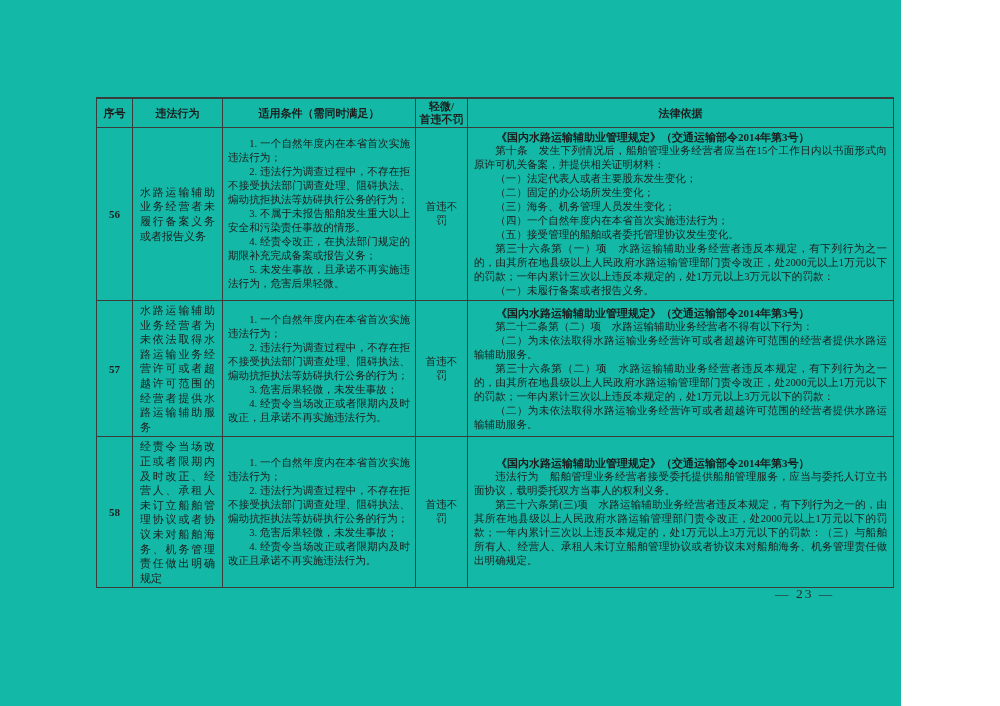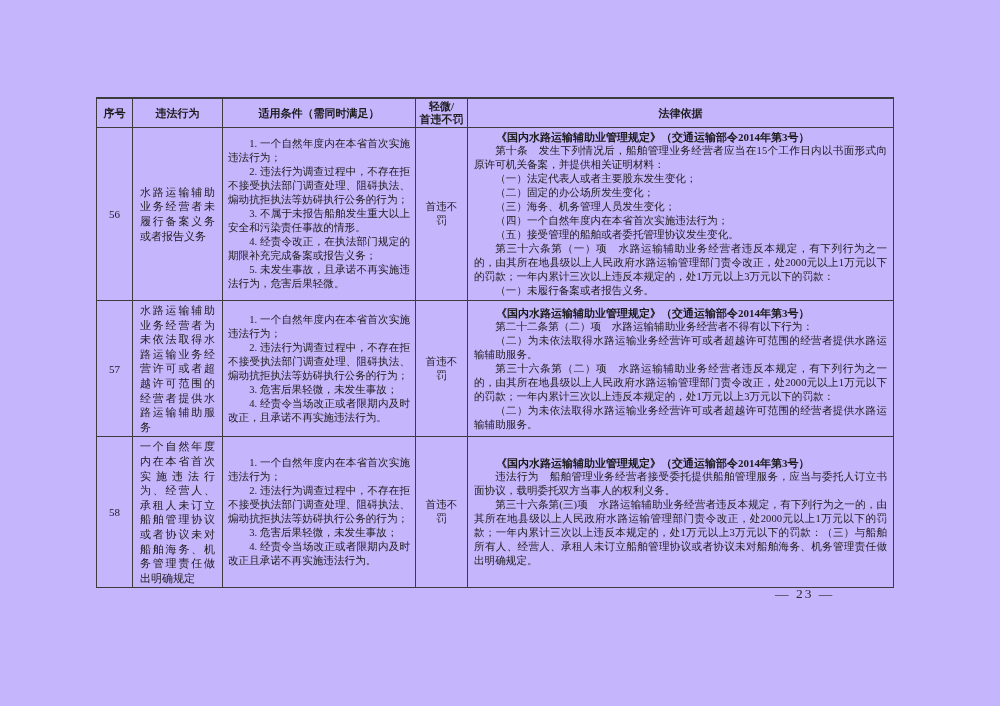--- a/index.html
+++ b/index.html
@@ -5,22 +5,22 @@
   * { box-sizing: border-box; }
   html, body { margin: 0; padding: 0; }
   body {
     width: 1000px; height: 706px;
     background: #ffffff;
     font-family: "Liberation Serif", "DejaVu Serif", serif;
     color: #1c1c1c;
   }
   .page {
     position: relative;
-    width: 1000px; height: 706px;
-    background: #c4b5fd;
+    width: 901px; height: 706px;
+    background: #14b8a6;
     overflow: hidden;
   }
   table.doc-table {
     position: absolute;
     left: 96px; top: 97px;
     width: 797px;
     border-collapse: collapse;
     table-layout: fixed;
     border: 1px solid #3c3c3c;
     border-top-width: 2px;
@@ -35,20 +35,21 @@
     font-weight: bold;
     font-size: 11px;
     line-height: 13px;
     text-align: center;
     height: 25px;
     padding: 1px 2px;
   }
   td.cell-index {
     text-align: center;
     font-size: 11px;
+    font-weight: bold;
   }
   td.cell-violation {
     padding: 2px 7px;
     font-size: 11px;
     line-height: 14.6px;
     text-align: justify;
     text-justify: inter-character;
   }
   td.cell-conditions { padding: 2px 5px; }
   td.cell-conditions p,
@@ -144,21 +145,21 @@
           <p class="legal-title">《国内水路运输辅助业管理规定》（交通运输部令2014年第3号）</p>
           <p>第二十二条第（二）项　水路运输辅助业务经营者不得有以下行为：</p>
           <p>（二）为未依法取得水路运输业务经营许可或者超越许可范围的经营者提供水路运输辅助服务。</p>
           <p>第三十六条第（二）项　水路运输辅助业务经营者违反本规定，有下列行为之一的，由其所在地县级以上人民政府水路运输管理部门责令改正，处2000元以上1万元以下的罚款；一年内累计三次以上违反本规定的，处1万元以上3万元以下的罚款：</p>
           <p>（二）为未依法取得水路运输业务经营许可或者超越许可范围的经营者提供水路运输辅助服务。</p>
         </td>
       </tr>
 
       <tr style="height:148px">
         <td class="cell-index">58</td>
-        <td class="cell-violation">一个自然年度内在本省首次实施违法行为、经营人、承租人未订立船舶管理协议或者协议未对船舶海务、机务管理责任做出明确规定</td>
+        <td class="cell-violation">经责令当场改正或者限期内及时改正、经营人、承租人未订立船舶管理协议或者协议未对船舶海务、机务管理责任做出明确规定</td>
         <td class="cell-conditions">
           <p>1. 一个自然年度内在本省首次实施违法行为；</p>
           <p>2. 违法行为调查过程中，不存在拒不接受执法部门调查处理、阻碍执法、煽动抗拒执法等妨碍执行公务的行为；</p>
           <p>3. 危害后果轻微，未发生事故；</p>
           <p>4. 经责令当场改正或者限期内及时改正且承诺不再实施违法行为。</p>
         </td>
         <td class="cell-leniency">首违不罚</td>
         <td class="cell-legal">
           <p class="legal-title">《国内水路运输辅助业管理规定》（交通运输部令2014年第3号）</p>
           <p>违法行为　船舶管理业务经营者接受委托提供船舶管理服务，应当与委托人订立书面协议，载明委托双方当事人的权利义务。</p>

